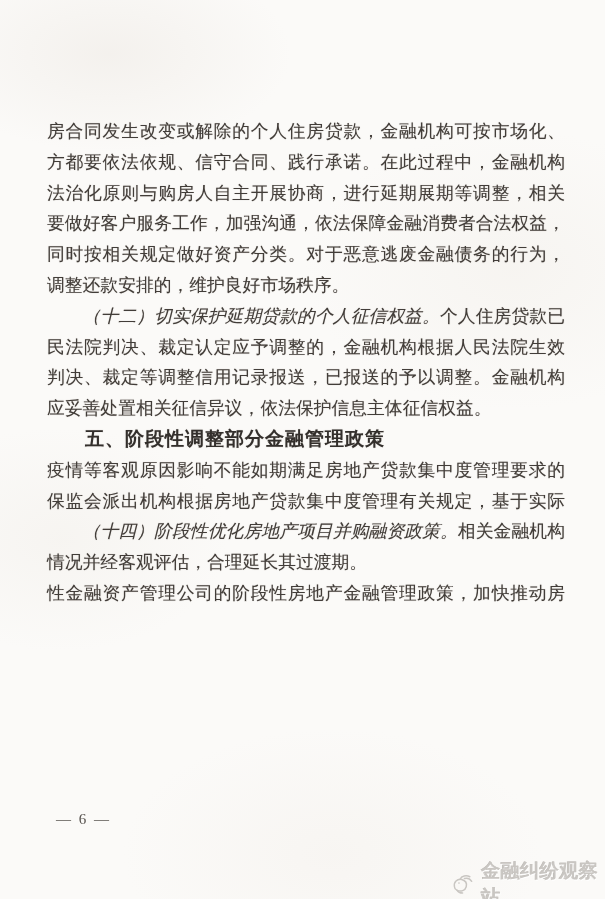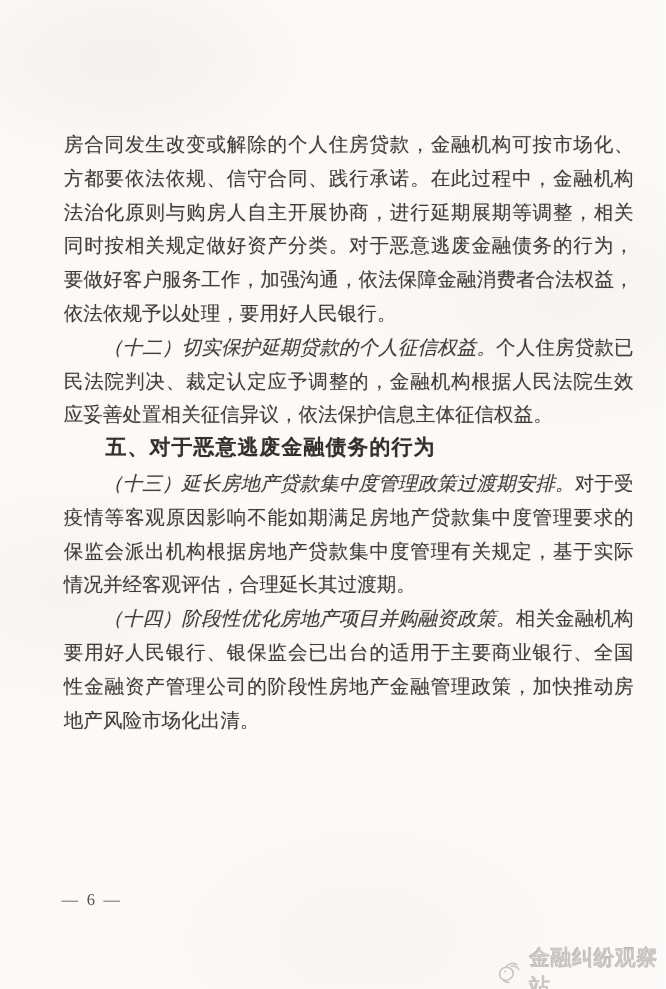--- a/index.html
+++ b/index.html
@@ -31,21 +31,20 @@
     color: #423d39;
     font-size: 17.8px;
     line-height: 30.8px;
     text-shadow: 0 0 1px rgba(80,68,58,0.35);
   }
   .line {
     width: 518px;
     height: 30.8px;
     white-space: nowrap;
     text-align: justify;
-    margin-left: 11px;
   }
   .line.just {
     text-align-last: justify;
   }
   .line.indent {
     padding-left: 2em;
     width: calc(518px - 2em);
     font-family: Liberation Serif, serif;
   }
   .line .kai {
@@ -90,35 +89,33 @@
 </style>
 </head>
 <body>
 
 <div class="page">
 
   <div class="textblock" id="doc-lines">
       <div class="line just"><span class="norm">房合同发生改变或解除的个人住房贷款，金融机构可按市场化、</span></div>
       <div class="line just"><span class="norm">方都要依法依规、信守合同、践行承诺。在此过程中，金融机构</span></div>
       <div class="line just"><span class="norm">法治化原则与购房人自主开展协商，进行延期展期等调整，相关</span></div>
+      <div class="line just"><span class="norm">要做好客户服务工作，加强沟通，依法保障金融消费者合法权益，</span></div>
       <div class="line just"><span class="norm">同时按相关规定做好资产分类。对于恶意逃废金融债务的行为，</span></div>
-      <div class="line just"><span class="norm">要做好客户服务工作，加强沟通，依法保障金融消费者合法权益，</span></div>
-      <div class="line"><span class="norm">依法依规予以处理，要用好人民银行。</span></div>
+      <div class="line"><span class="norm">调整还款安排的，维护良好市场秩序。</span></div>
       <div class="line just indent"><span class="kai">（十二）切实保护延期贷款的个人征信权益。</span><span class="norm">个人住房贷款已</span></div>
       <div class="line just"><span class="norm">民法院判决、裁定认定应予调整的，金融机构根据人民法院生效</span></div>
+      <div class="line just"><span class="norm">判决、裁定等调整信用记录报送，已报送的予以调整。金融机构</span></div>
       <div class="line"><span class="norm">应妥善处置相关征信异议，依法保护信息主体征信权益。</span></div>
-      <div class="line indent hei"><span class="norm">五、对于恶意逃废金融债务的行为</span></div>
-      <div class="line just indent"><span class="kai">（十三）延长房地产贷款集中度管理政策过渡期安排。</span><span class="norm">对于受</span></div>
+      <div class="line indent hei"><span class="norm">五、阶段性调整部分金融管理政策</span></div>
       <div class="line just"><span class="norm">疫情等客观原因影响不能如期满足房地产贷款集中度管理要求的</span></div>
       <div class="line just"><span class="norm">保监会派出机构根据房地产贷款集中度管理有关规定，基于实际</span></div>
+      <div class="line just indent"><span class="kai">（十四）阶段性优化房地产项目并购融资政策。</span><span class="norm">相关金融机构</span></div>
       <div class="line"><span class="norm">情况并经客观评估，合理延长其过渡期。</span></div>
-      <div class="line just indent"><span class="kai">（十四）阶段性优化房地产项目并购融资政策。</span><span class="norm">相关金融机构</span></div>
-      <div class="line just"><span class="norm">要用好人民银行、银保监会已出台的适用于主要商业银行、全国</span></div>
       <div class="line just"><span class="norm">性金融资产管理公司的阶段性房地产金融管理政策，加快推动房</span></div>
-      <div class="line"><span class="norm">地产风险市场化出清。</span></div>
     </div>
 
   <div class="pagenum">— 6 —</div>
 
   <div class="watermark">
     <svg width="30" height="30" viewBox="0 0 30 30">
       <g fill="none" stroke="#c9c6c2" stroke-width="1.6" stroke-linecap="round">
         <path d="M6 18 C 5 13, 9 9, 14 10 C 18 11, 20 14, 19 18 C 18 22, 13 24, 9 22 C 7 21, 6 20, 6 18 Z"></path>
         <path d="M12 10 C 14 6, 19 5, 23 7"></path>
         <path d="M17 9 C 20 8, 23 9, 25 12"></path>

